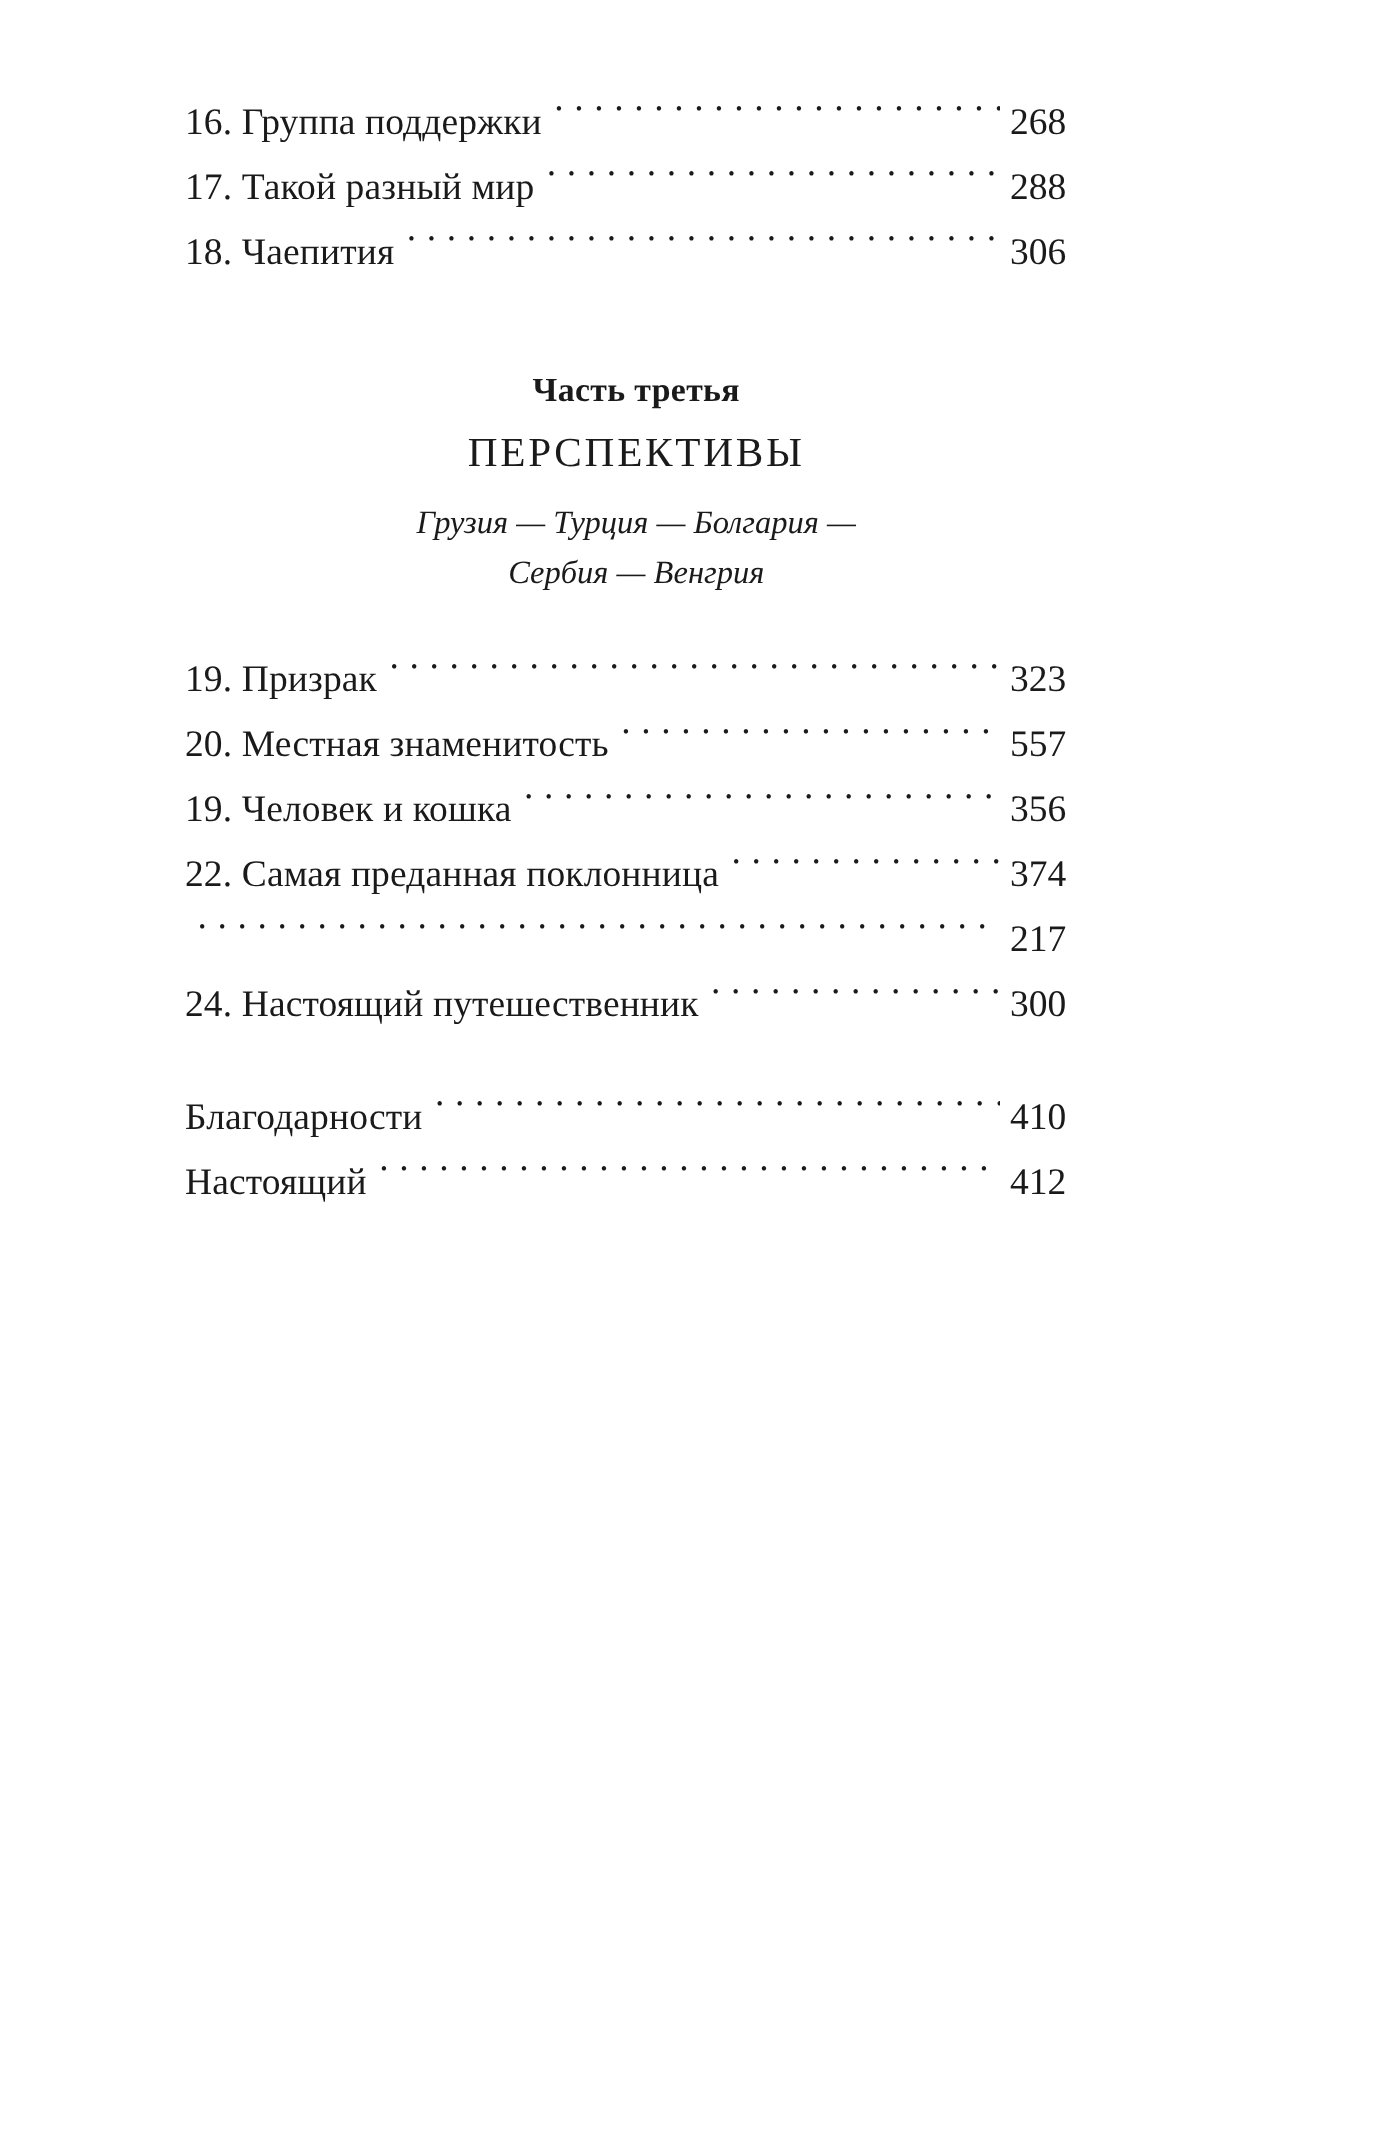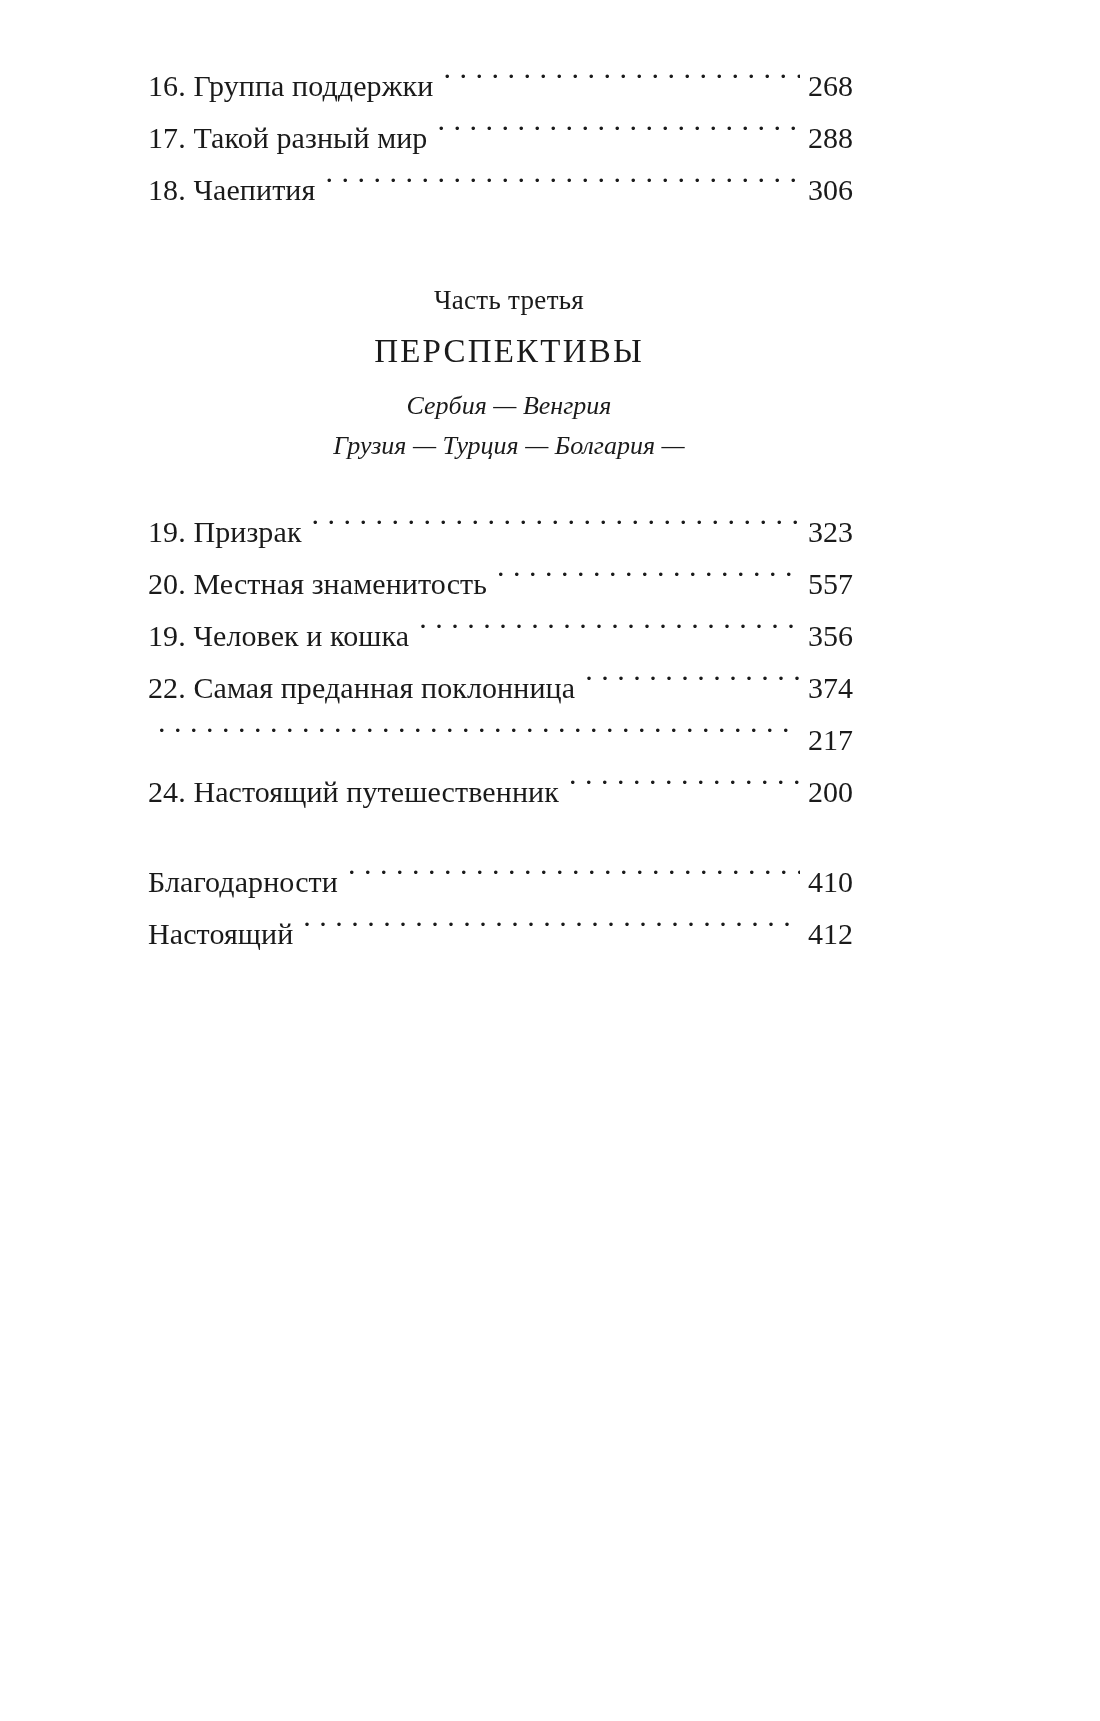--- a/index.html
+++ b/index.html
@@ -17,21 +17,21 @@
   .page {
     position: relative;
     width: 1100px;
     height: 1721px;
     box-sizing: border-box;
     padding: 0;
   }
   .content {
     position: absolute;
     left: 148px;
-    top: 60px;
+    top: 72px;
     width: 722px;
   }
 
   
   .toc-entry {
     display: flex;
     align-items: baseline;
     font-size: 30px;
     line-height: 52px;
     white-space: nowrap;
@@ -68,21 +68,21 @@
   }
 
   
   .part-block {
     text-align: center;
     margin-top: 64px;
     margin-bottom: 40px;
   }
   .part-label {
     font-size: 27px;
-    font-weight: normal;
+    font-weight: bold;
     line-height: 40px;
     letter-spacing: 0.3px;
   }
   .part-title {
     font-size: 33px;
     line-height: 46px;
     letter-spacing: 2.2px;
     margin-top: 8px;
   }
   .part-route {
@@ -127,22 +127,22 @@
         <span class="leader"></span>
         <span class="page-num">306</span>
       </div>
 
     </div>
 
     <div class="part-block">
       <div class="part-label">Часть третья</div>
       <div class="part-title">ПЕРСПЕКТИВЫ</div>
       <div class="part-route">
+        <span class="route-line">Грузия — Турция — Болгария —</span>
         <span class="route-line">Сербия — Венгрия</span>
-        <span class="route-line">Грузия — Турция — Болгария —</span>
       </div>
     </div>
 
     <div class="chapters-second">
 
       <div class="toc-entry">
         <span class="title">19. Призрак</span>
         <span class="leader"></span>
         <span class="page-num">323</span>
       </div>
@@ -166,21 +166,21 @@
       </div>
 
       <div class="toc-entry">
         <span class="leader"></span>
         <span class="page-num">217</span>
       </div>
 
       <div class="toc-entry">
         <span class="title">24. Настоящий путешественник</span>
         <span class="leader"></span>
-        <span class="page-num">200</span>
+        <span class="page-num">300</span>
       </div>
 
     </div>
 
     <div class="back-matter">
 
       <div class="toc-entry">
         <span class="title">Благодарности</span>
         <span class="leader"></span>
         <span class="page-num">410</span>

